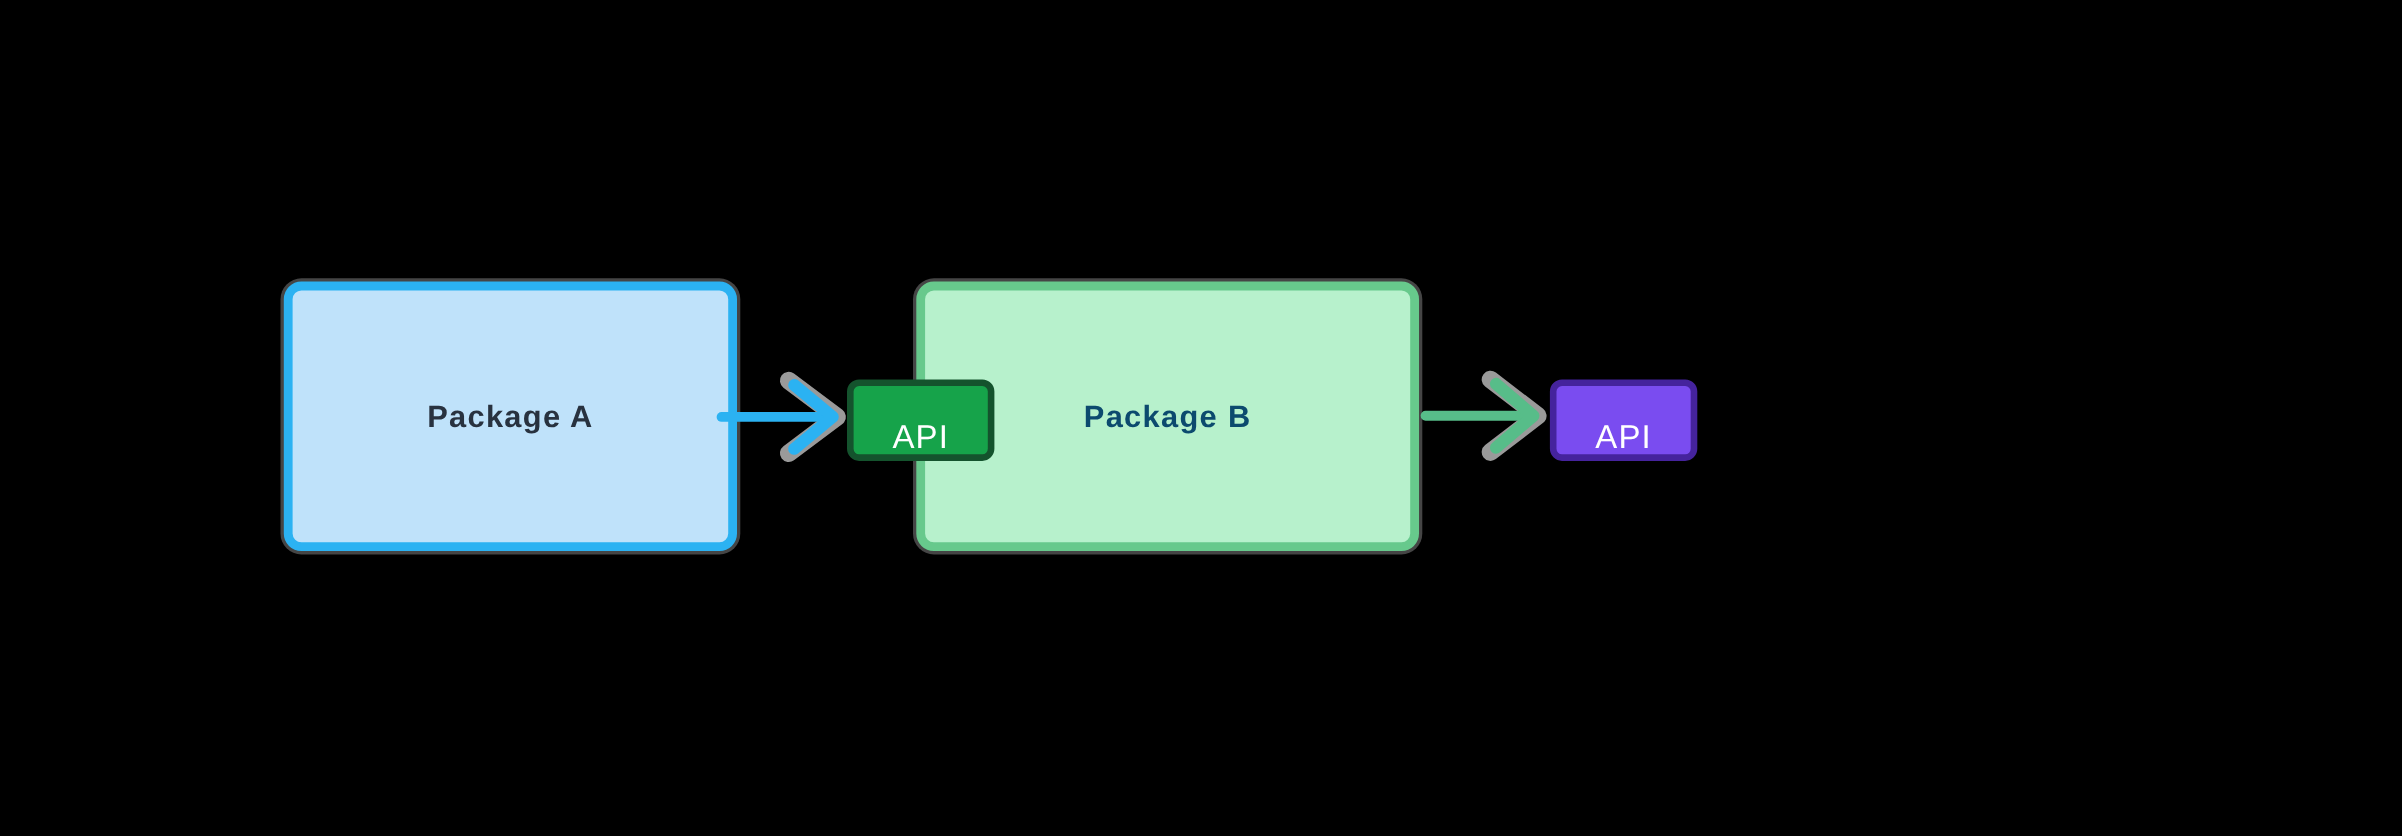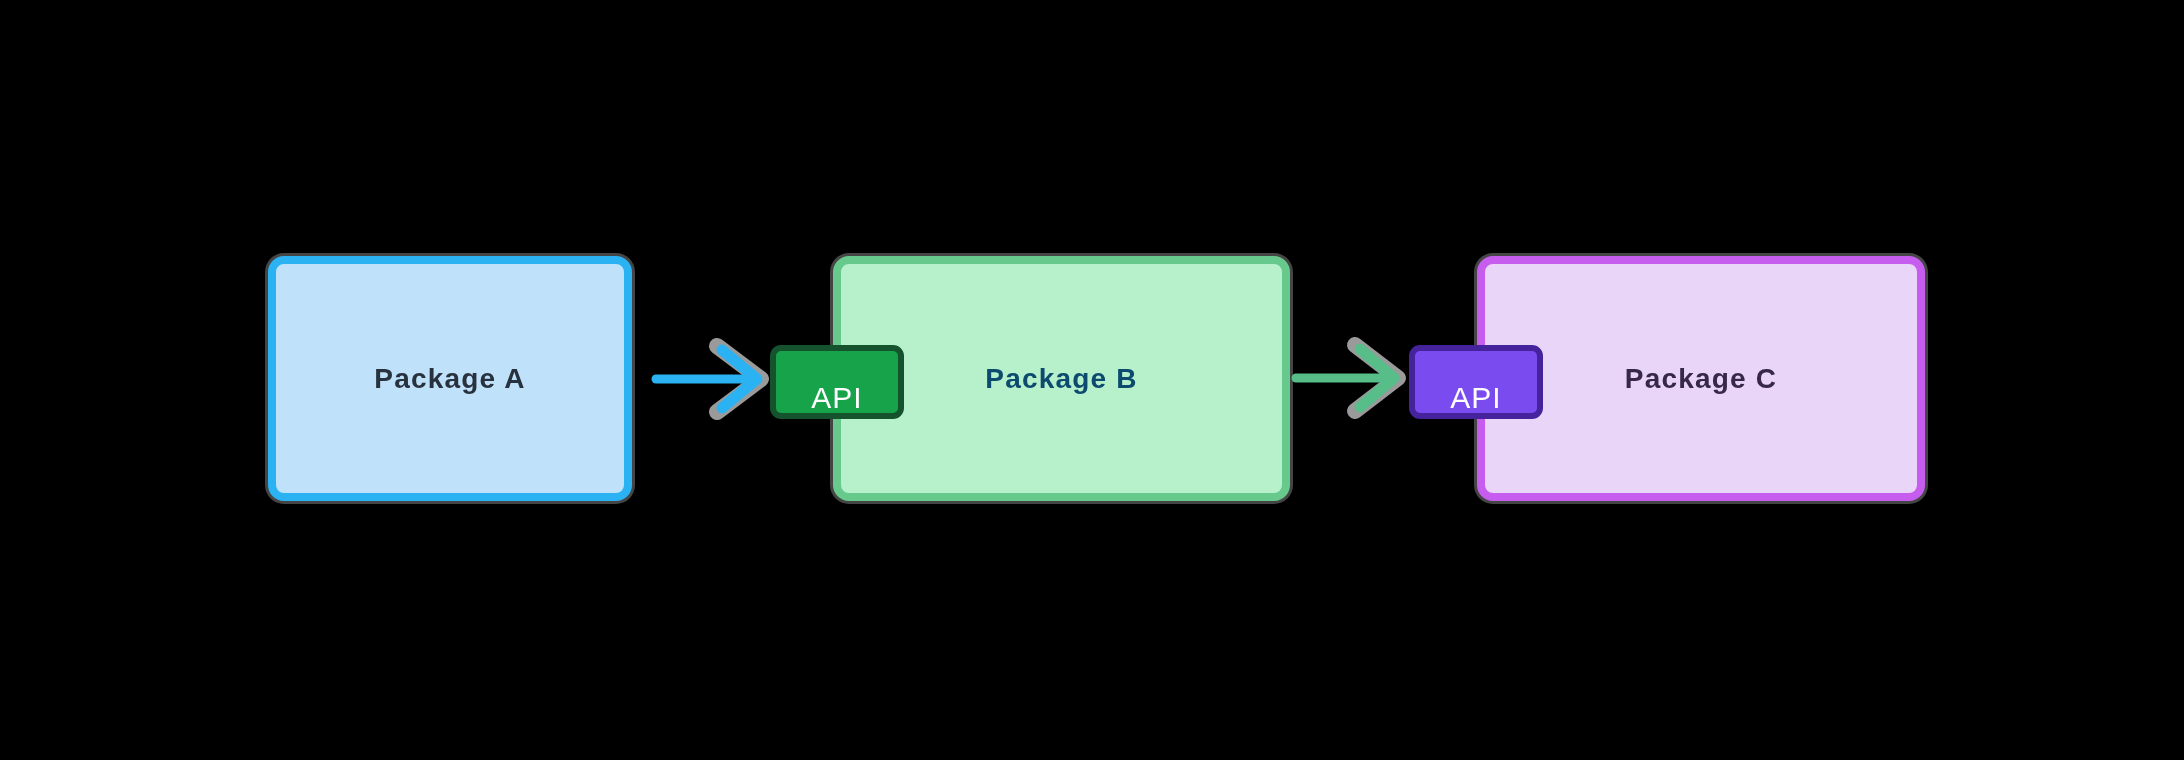--- a/index.html
+++ b/index.html
@@ -26,21 +26,21 @@
     justify-content: center;
     box-shadow: 0 0 0 3px rgba(154,154,154,0.45);
     z-index: 1;
   }
   .node-label {
     font-size: 28px;
     font-weight: 700;
     letter-spacing: 1.2px;
     white-space: nowrap;
   }
-  #node-0 { left: 268px;  width: 364px; align-items: center; }
+  #node-0 { left: 258px;  width: 412px; align-items: center; }
   #node-1 { left: 833px;  width: 457px; }
   #node-2 { left: 1477px; width: 448px; }
   #edges-layer {
     position: absolute;
     left: 0;
     top: 0;
     width: 2184px;
     height: 760px;
     z-index: 2;
     pointer-events: none;
@@ -73,23 +73,20 @@
 <div id="canvas">
 
   <div class="node" id="node-0" style="background: rgb(191, 226, 250); border-color: rgb(43, 178, 242); color: rgb(40, 50, 63);">
     <span class="node-label">Package A</span>
   </div>
 
   <div class="node" id="node-1" style="background: rgb(183, 241, 204); border-color: rgb(103, 201, 140); color: #0c4a6e;">
     <span class="node-label">Package B</span>
   </div>
 
-  <div class="node" id="node-2" style="background: rgb(233, 213, 248); border-color: rgb(198, 93, 239); color: rgb(55, 40, 74);">
-    <span class="node-label">Package C</span>
-  </div>
 
   <svg id="edges-layer" viewBox="0 0 2184 760" xmlns="http://www.w3.org/2000/svg">
 
     <g>
       <path class="edge-shadow-0" d="M717 346 L761 379 L717 412" fill="none" stroke-width="16" stroke-linecap="round" stroke-linejoin="round" stroke="#9a9a9a"></path>
       <line id="edge-line-0" x1="656" y1="379" x2="746" y2="379" stroke-width="9" stroke-linecap="round" stroke="#2bb2f2"></line>
       <path id="edge-head-0" d="M722 350 L757 379 L722 408" fill="none" stroke-width="11" stroke-linecap="round" stroke-linejoin="round" stroke="#2bb2f2"></path>
     </g>
 
     <g>

